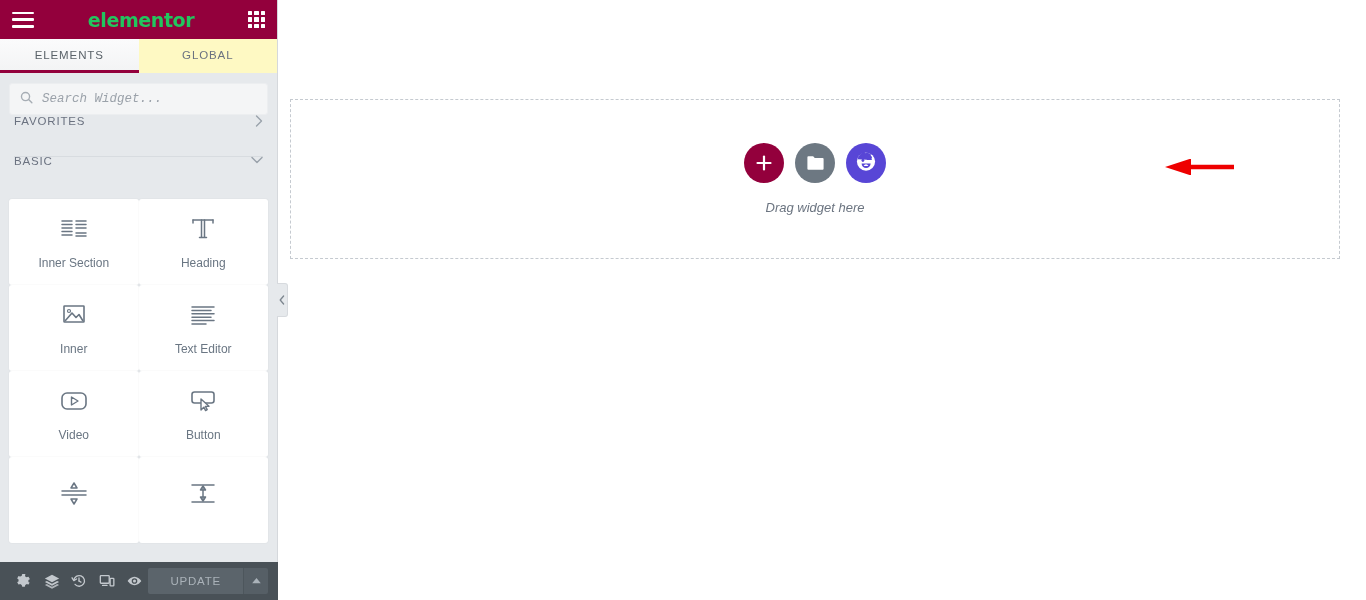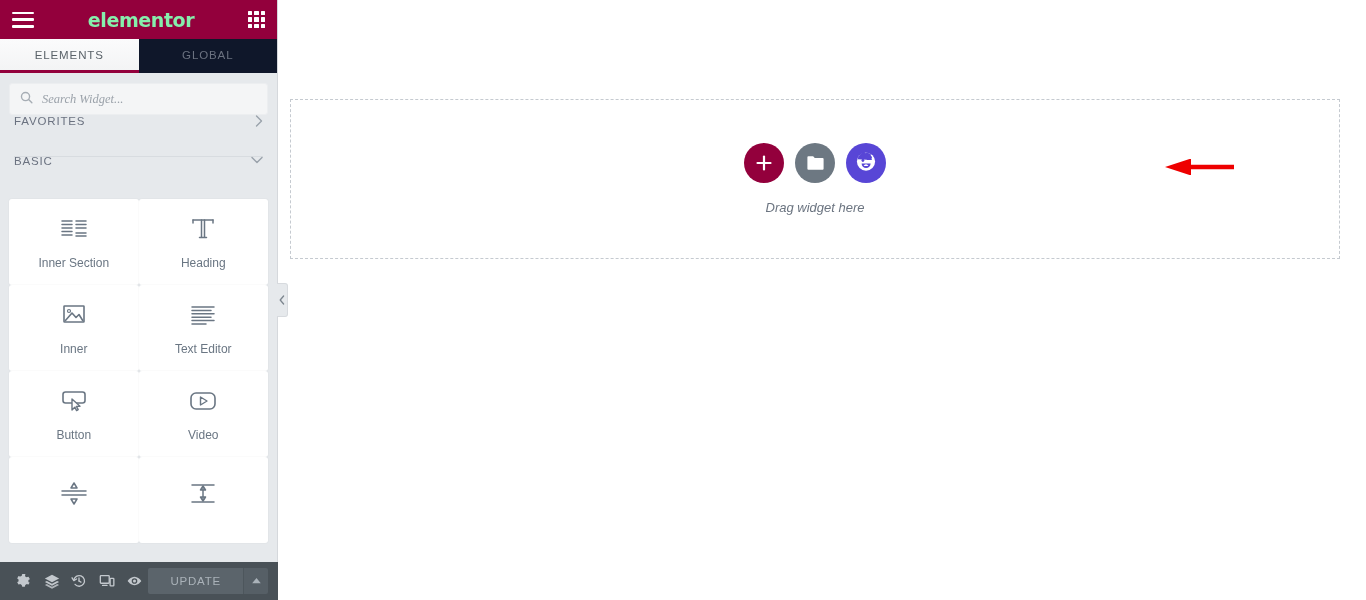--- a/index.html
+++ b/index.html
@@ -23,54 +23,54 @@
   
   .panel-header {
     height: 39px; background: #93003c;
     display: flex; align-items: center; justify-content: space-between;
     padding: 0 12px; flex: 0 0 39px;
   }
   .hamburger { width: 22px; height: 16px; display: flex; flex-direction: column;
     justify-content: space-between; cursor: pointer; }
   .hamburger span { display: block; height: 2.5px; background: #fff; border-radius: 1px; }
   .brand-logo {
-    color: #86efac; font-size: 19px; font-weight: bold; letter-spacing: -0.4px;
+    color: #22c55e; font-size: 19px; font-weight: bold; letter-spacing: -0.4px;
     font-family: "DejaVu Sans", sans-serif;
   }
   .grid-icon { width: 17px; height: 17px; display: grid;
     grid-template-columns: repeat(3, 1fr); grid-template-rows: repeat(3, 1fr);
     gap: 2.4px; cursor: pointer; }
   .grid-icon i { background: #fff; display: block; border-radius: 0.5px; }
 
   
   .panel-tabs { display: flex; height: 34px; flex: 0 0 34px; background: #fff; }
   .panel-tab {
     flex: 1; display: flex; align-items: center; justify-content: center;
     font-size: 11.5px; letter-spacing: 0.9px; color: #6b7280;
-    background: #0f172a; cursor: pointer; position: relative;
+    background: #fef9c3; cursor: pointer; position: relative;
     border-bottom: 3px solid transparent;
   }
   .panel-tab.active {
     color: #5a6269;
     background: linear-gradient(#fbfbfc, #f3f4f5);
     border-bottom: 3px solid #93003c;
   }
 
   
   .search-wrap { padding: 10px 9px 0 9px; }
   .search-box {
     height: 32px; background: #f4f5f6; border-radius: 3px;
     display: flex; align-items: center; padding: 0 10px; gap: 9px;
     border: 1px solid #eceef0;
   }
   .search-box svg { flex: 0 0 auto; }
   .search-box input {
     border: none; outline: none; background: transparent;
     font-size: 12.5px; font-style: italic; color: #8a9199;
-    font-family: Liberation Serif, serif; width: 100%;
+    font-family: Liberation Mono, monospace; width: 100%;
   }
   .search-box input::placeholder { color: #9ba2aa; font-style: italic; }
 
   
   .cat-row {
     height: 40px; display: flex; justify-content: space-between;
     padding: 0 14px; font-size: 11.5px; letter-spacing: 0.85px; color: #6b7280;
     cursor: pointer; position: relative;
   }
   .cat-row.favorites::after {
@@ -267,36 +267,36 @@
               <line x1="3" y1="16.6" x2="25" y2="16.6"></line>
                 <line x1="3" y1="20" x2="17" y2="20"></line>
             </g>
           </svg>
         </span>
         <span class="wlabel">Text Editor</span>
       </div>
 
       <div class="widget-card">
         <span class="wicon">
+          <svg width="30" height="22" viewBox="0 0 30 22">
+            <rect x="3" y="3" width="24" height="16" rx="5" stroke="#6a7683" stroke-width="1.6" fill="none"></rect>
+            <polygon points="12.5,7 19,11 12.5,15" stroke="#6a7683" stroke-width="1.4" fill="none" stroke-linejoin="round"></polygon>
+          </svg>
+        </span>
+        <span class="wlabel">Video</span>
+      </div>
+
+      <div class="widget-card">
+        <span class="wicon">
           <svg width="30" height="24" viewBox="0 0 30 24">
             <rect x="4" y="3" width="22" height="11" rx="2.5" stroke="#6a7683" stroke-width="1.6" fill="none"></rect>
             <path d="M13 10 L13 21 L15.8 18.2 L17.6 21.6 L19.2 20.7 L17.4 17.4 L21 17.2 Z" fill="#fff" stroke="#6a7683" stroke-width="1.4" stroke-linejoin="round"></path>
           </svg>
         </span>
         <span class="wlabel">Button</span>
-      </div>
-
-      <div class="widget-card">
-        <span class="wicon">
-          <svg width="30" height="22" viewBox="0 0 30 22">
-            <rect x="3" y="3" width="24" height="16" rx="5" stroke="#6a7683" stroke-width="1.6" fill="none"></rect>
-            <polygon points="12.5,7 19,11 12.5,15" stroke="#6a7683" stroke-width="1.4" fill="none" stroke-linejoin="round"></polygon>
-          </svg>
-        </span>
-        <span class="wlabel">Video</span>
       </div>
 
       <div class="widget-card">
         <span class="wicon">
           <svg width="34" height="30" viewBox="0 0 34 30">
             <g stroke="#6a7683" stroke-width="1.5" fill="none" stroke-linejoin="round">
               <polygon points="17,4 20,9 14,9"></polygon>
               <line x1="5" y1="12" x2="29" y2="12" stroke-linecap="round"></line>
               <line x1="5" y1="16" x2="29" y2="16" stroke-linecap="round"></line>
               <polygon points="17,25 20,20 14,20"></polygon>

